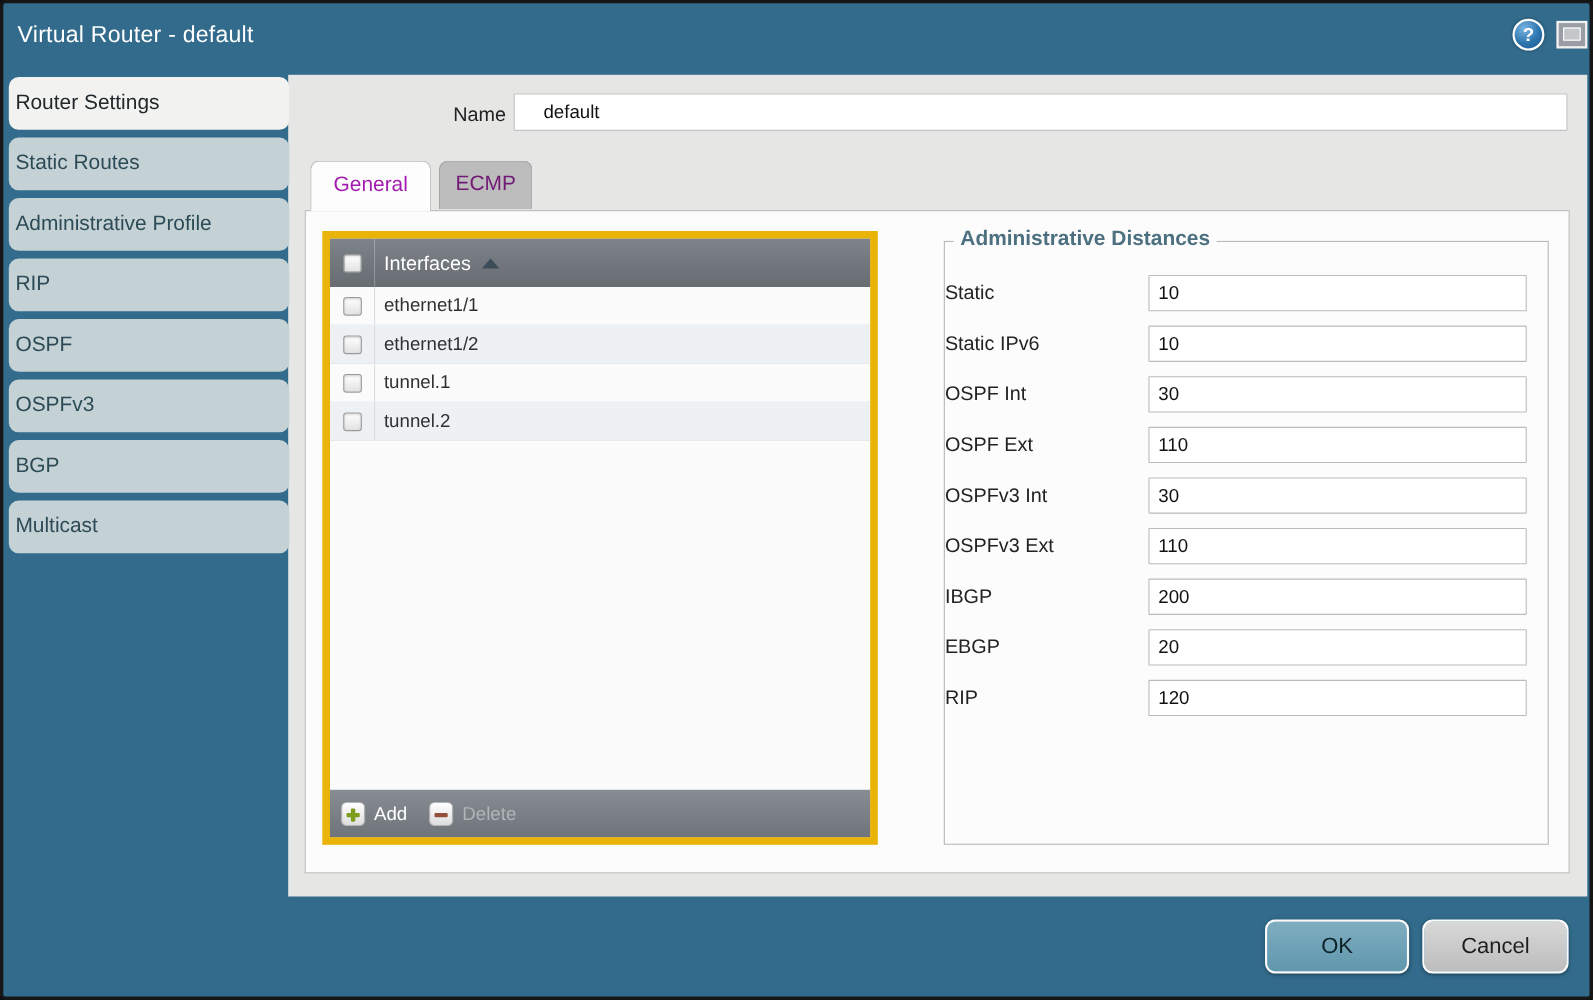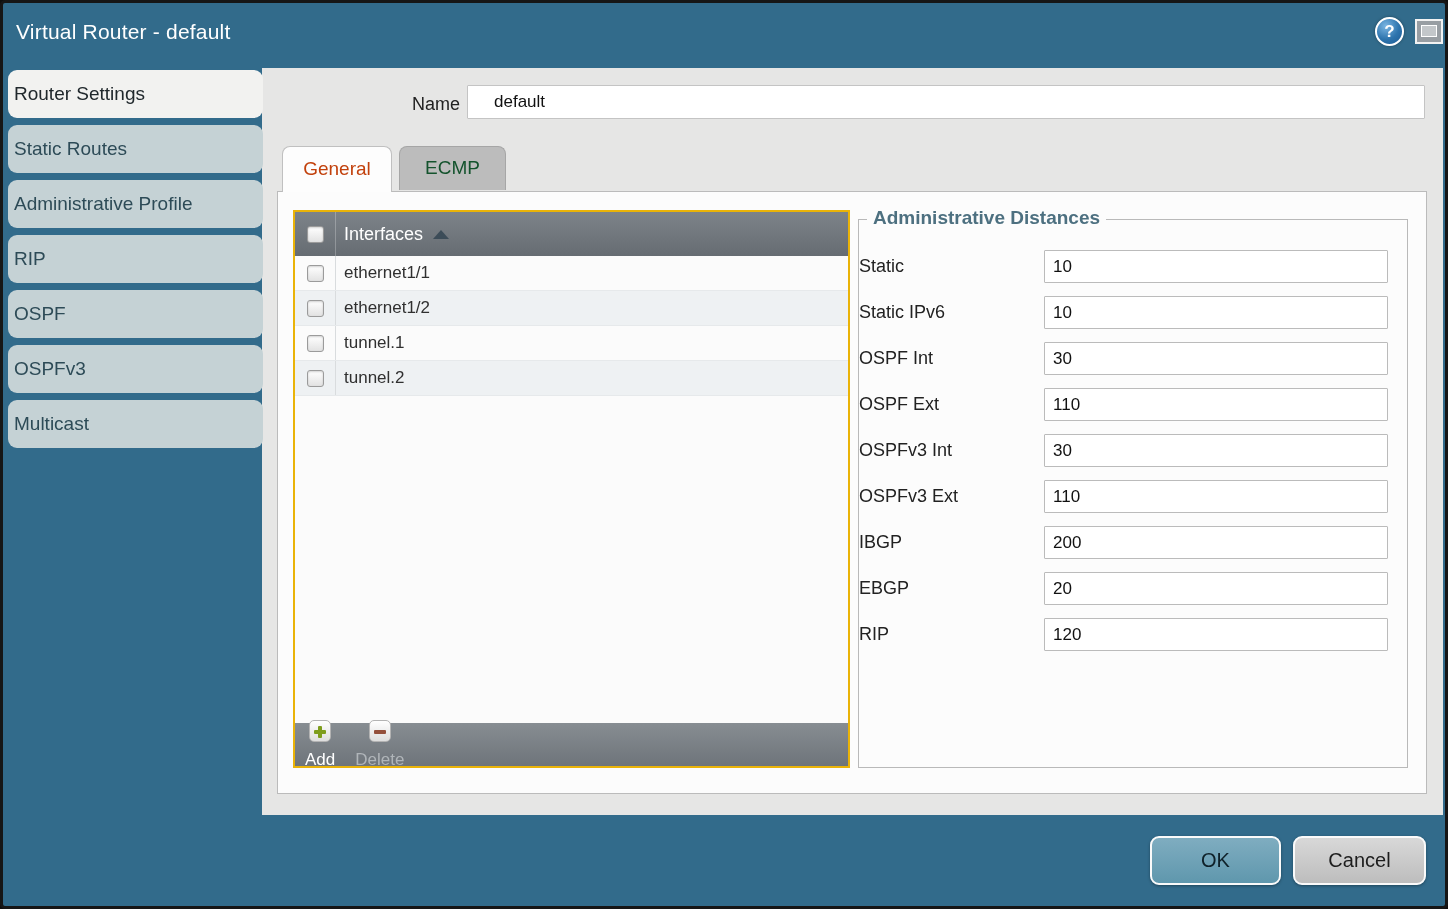--- a/index.html
+++ b/index.html
@@ -58,37 +58,37 @@
     position:absolute; left:464px; top:82px; width:958px; height:34px;
     border:1px solid #c4c4c4; background:#ffffff; border-radius:1px;
     font-family:inherit; font-size:17px; color:#111; padding-left:26px;
   }
 
   
   .tab-general {
     position:absolute; left:279px; top:143px; width:110px; height:46px;
     background:#fdfdfd; border:1px solid #c0c0c0; border-bottom:none;
     border-radius:8px 8px 0 0; z-index:5;
-    font-size:19px; color:#c2410c; text-align:center; line-height:44px; cursor:pointer;
+    font-size:19px; color:#a21caf; text-align:center; line-height:44px; cursor:pointer;
   }
   .tab-ecmp {
-    position:absolute; left:396px; top:143px; width:107px; height:44px;
+    position:absolute; left:396px; top:143px; width:85px; height:44px;
     background:#bcbcbc; border:1px solid #a6a6a6; border-bottom:none;
     border-radius:8px 8px 0 0; z-index:2;
-    font-size:19px; color:#14532d; text-align:center; line-height:42px; cursor:pointer;
+    font-size:19px; color:#701a75; text-align:center; line-height:42px; cursor:pointer;
   }
   .panel {
     position:absolute; left:274px; top:188px; width:1150px; height:603px;
     background:#fcfcfc; border:1px solid #bbbbbb; z-index:3;
   }
 
   
   .iface-table {
-    position:absolute; left:290px; top:207px; width:557px; height:558px;
-    border:2px solid #eab308; display:flex; flex-direction:column; z-index:6;
+    position:absolute; left:290px; top:207px; width:505px; height:558px;
+    border:7px solid #eab308; display:flex; flex-direction:column; z-index:6;
     background:#fbfbfb;
   }
   .tbl-header {
     height:44px; flex:0 0 44px; display:flex; align-items:center;
     background:linear-gradient(#7d8389,#666c72);
     cursor:pointer;
   }
   .cb-cell { width:41px; flex:0 0 41px; display:flex; justify-content:center; align-items:center; }
   .tbl-header .cb-cell { border-right:1px solid rgba(255,255,255,.25); height:100%; }
   .hdr-label {
@@ -109,21 +109,21 @@
     border-bottom:1px solid #e6e9eb; background:#fbfbfb; cursor:pointer;
   }
   .tbl-row.alt { background:#eef1f3; }
   .tbl-row .cb-cell { border-right:1px solid #d9dcde; height:100%; }
   .row-label { padding-left:8px; font-size:17px; color:#303030; }
   .tbl-filler { flex:1 1 auto; background:#fbfbfb; }
   .tbl-footer {
     height:43px; flex:0 0 43px; display:flex; align-items:center; gap:20px;
     background:linear-gradient(#878d92,#6e747a); padding-left:10px;
   }
-  .tool-btn { display:flex; align-items:center; gap:8px; cursor:pointer;flex-direction:column; }
+  .tool-btn { display:flex; align-items:center; gap:8px; cursor:pointer; }
   .tool-btn .glyph-box {
     position:relative; width:22px; height:22px; border-radius:5px;
     border:1px solid #b3b3b3; background:linear-gradient(#ffffff,#dedede);
   }
   .glyph-box .h-bar { position:absolute; left:4px; top:9px; width:12px; height:4px; border-radius:1px; }
   .glyph-box .v-bar { position:absolute; left:8px; top:5px; width:4px; height:12px; border-radius:1px; }
   .add-btn .h-bar,.add-btn .v-bar { background:#7e9d1d; }
   .del-btn .h-bar { background:#94503c; }
   .add-btn .label { color:#ffffff; font-size:17px; }
   .del-btn .label { color:#b0b5b9; font-size:17px; }
@@ -176,20 +176,21 @@
 
   <div class="content-bg"></div>
 
   <div class="sidebar">
     <div class="side-tab selected">Router Settings</div>
     <div class="side-tab">Static Routes</div>
     <div class="side-tab">Administrative Profile</div>
     <div class="side-tab">RIP</div>
     <div class="side-tab">OSPF</div>
     <div class="side-tab">OSPFv3</div>
+    <div class="side-tab">BGP</div>
     <div class="side-tab">Multicast</div>
   </div>
 
   <div class="name-label">Name</div>
   <input class="name-input" type="text" value="default" style="">
 
   <div class="tab-general">General</div>
   <div class="tab-ecmp">ECMP</div>
   <div class="panel"></div>
 

